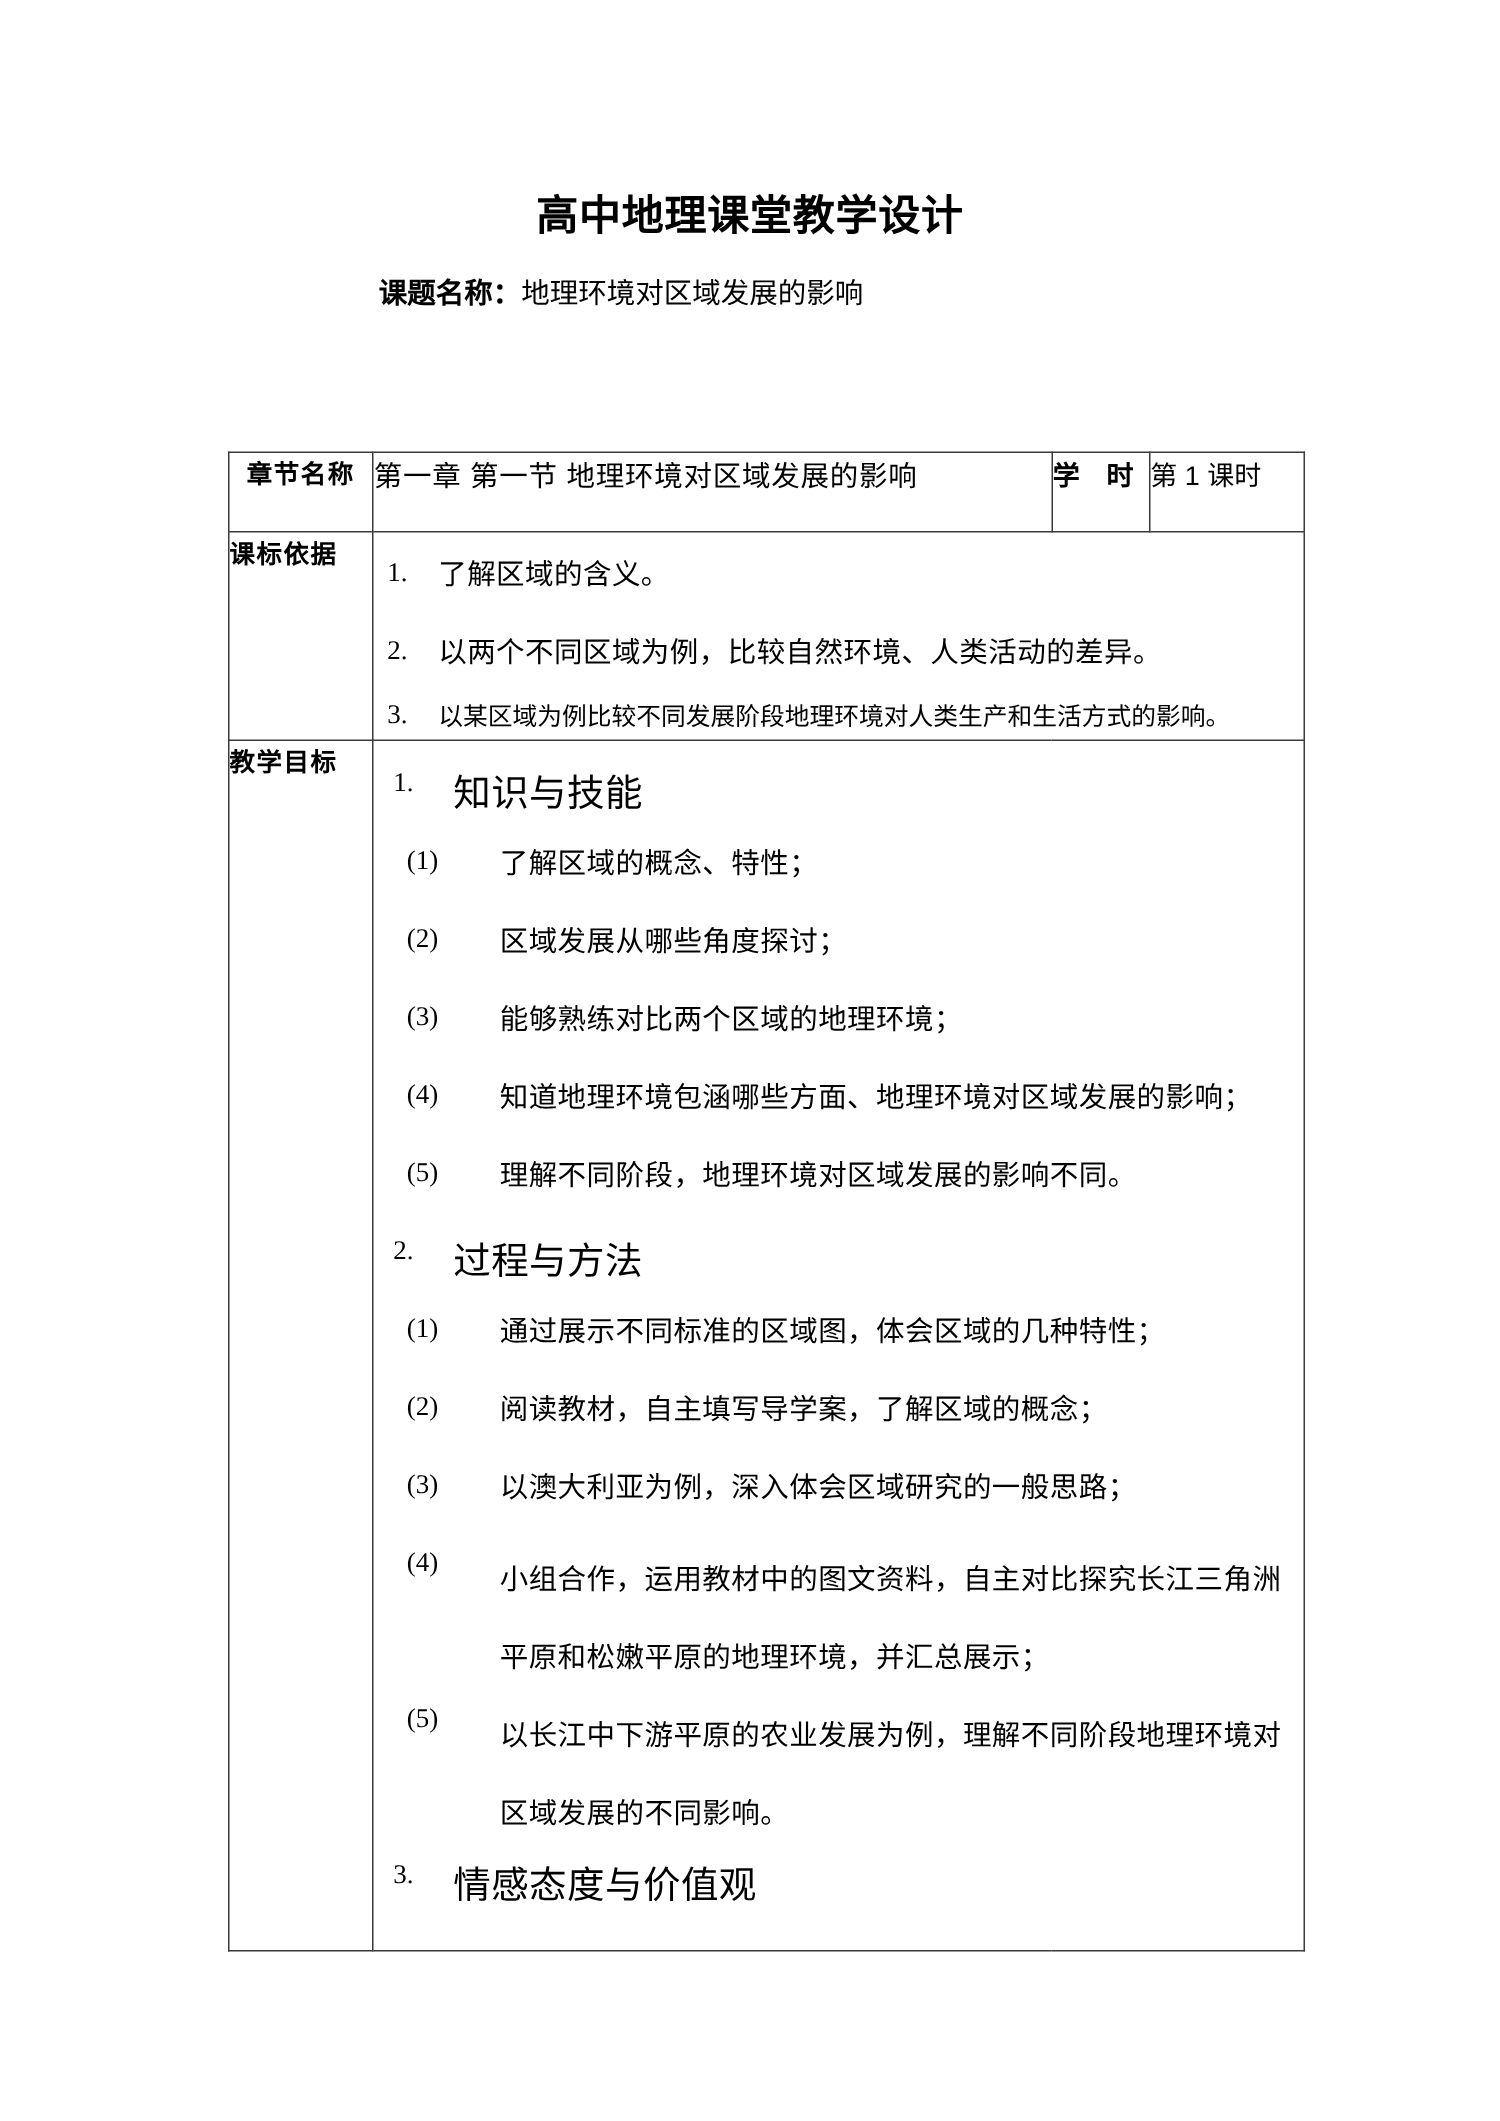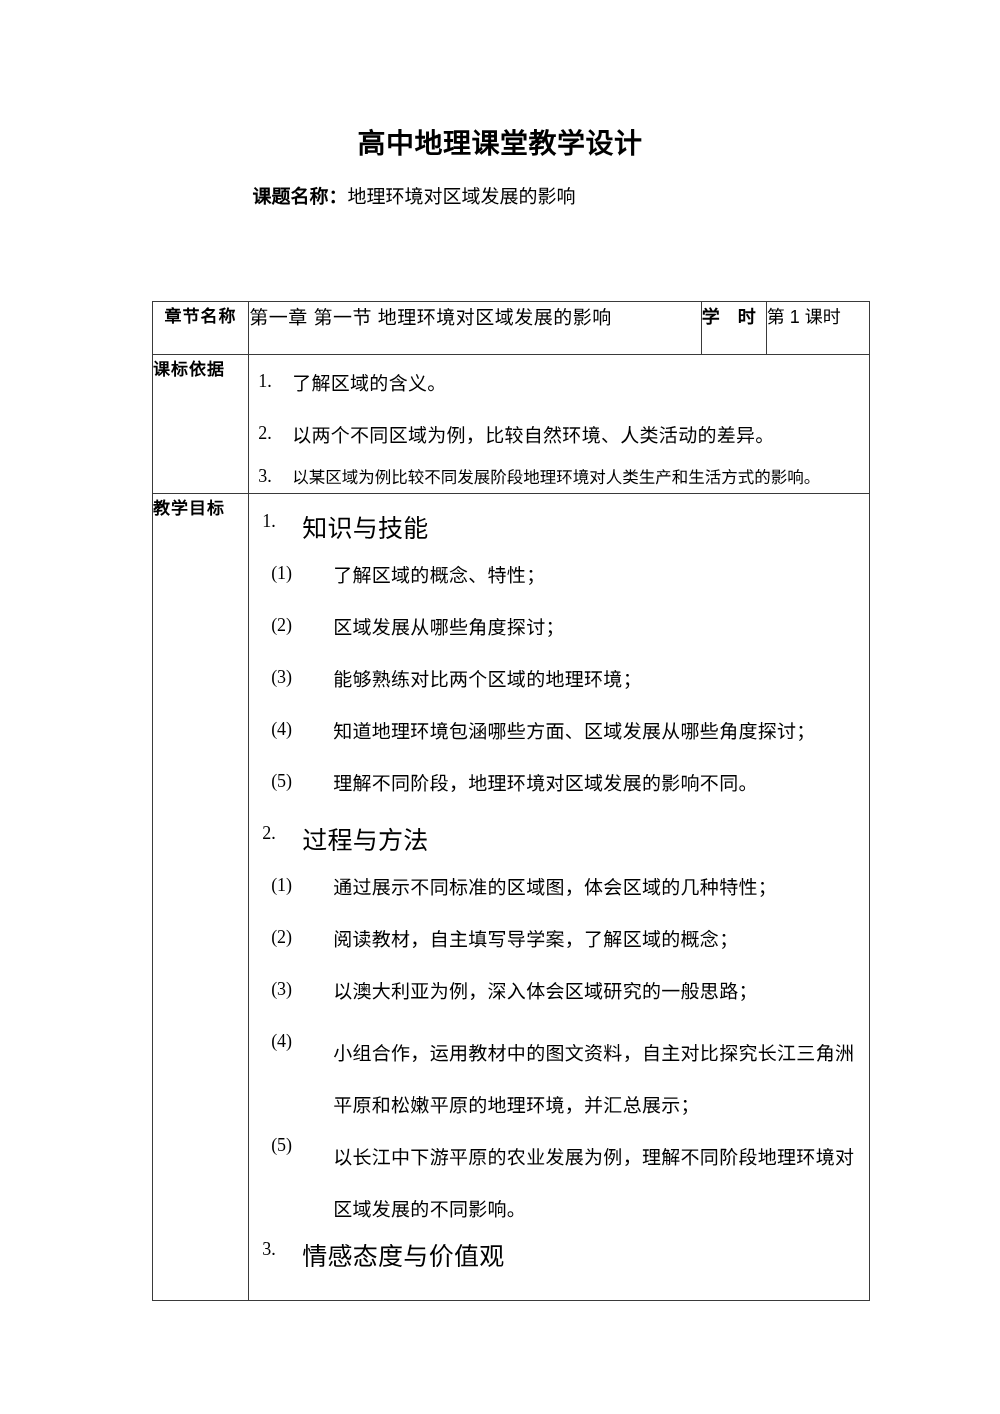--- a/index.html
+++ b/index.html
@@ -218,21 +218,21 @@
           <div class="goal-l2">
             <span class="num">(2)</span>
             <span class="txt">区域发展从哪些角度探讨；</span>
           </div>
           <div class="goal-l2">
             <span class="num">(3)</span>
             <span class="txt">能够熟练对比两个区域的地理环境；</span>
           </div>
           <div class="goal-l2">
             <span class="num">(4)</span>
-            <span class="txt">知道地理环境包涵哪些方面、区域发展从哪些角度探讨；</span>
+            <span class="txt">知道地理环境包涵哪些方面、地理环境对区域发展的影响；</span>
           </div>
           <div class="goal-l2">
             <span class="num">(5)</span>
             <span class="txt">理解不同阶段，地理环境对区域发展的影响不同。</span>
           </div>
 
           <div class="goal-l1">
             <span class="num">2.</span>
             <span class="txt">过程与方法</span>
           </div>

